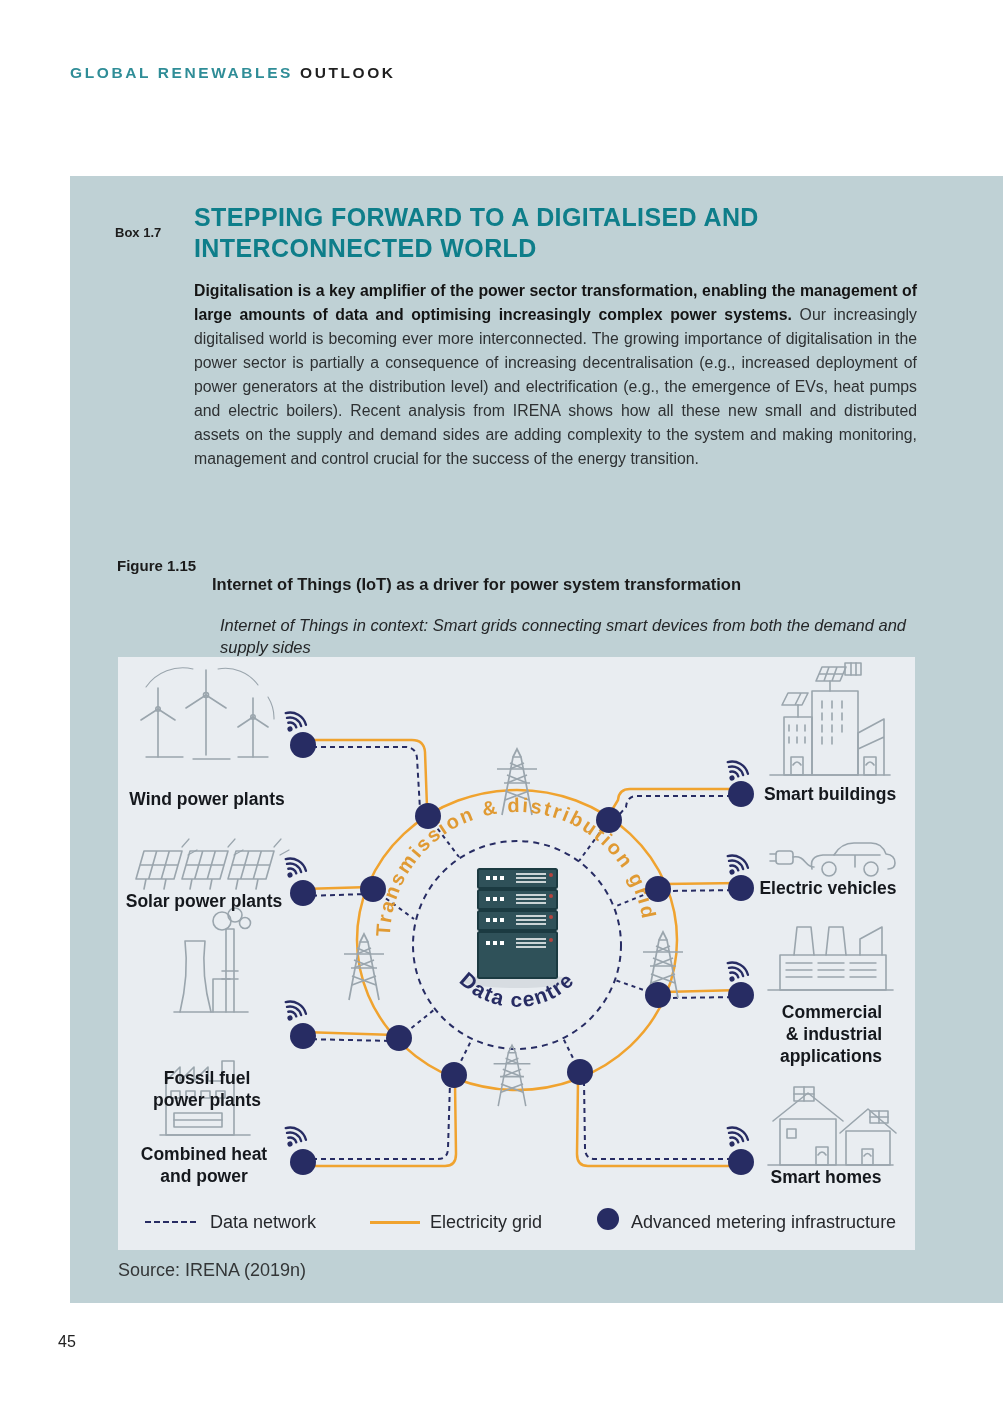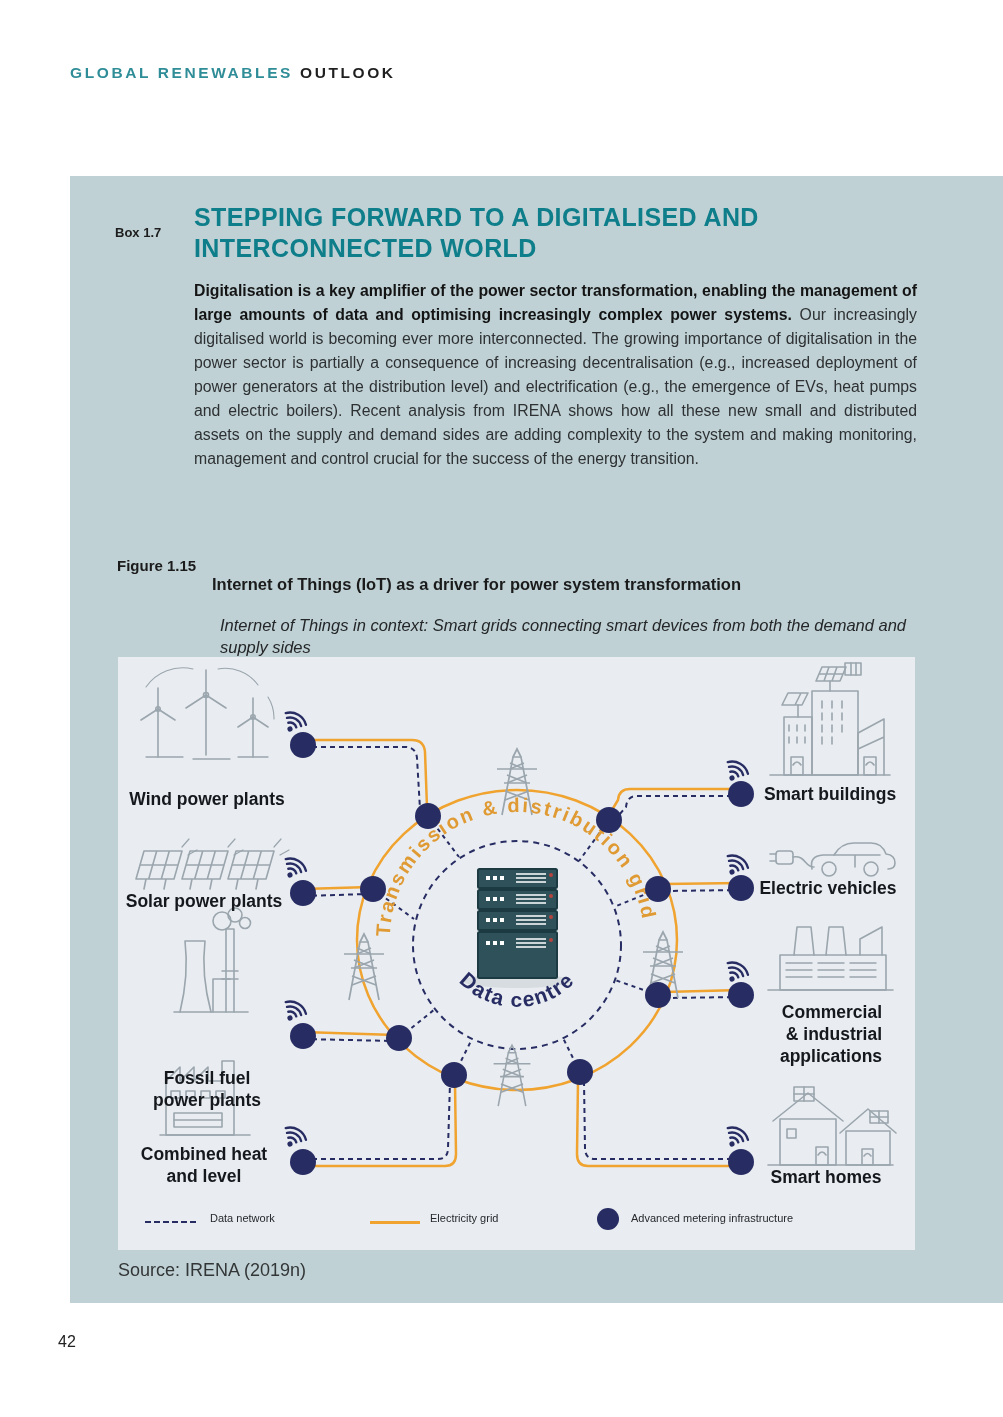--- a/index.html
+++ b/index.html
@@ -22,21 +22,21 @@
         font-style:italic;line-height:22px;color:#242628;}
   .panel{position:absolute;left:48px;top:481px;width:797px;height:593px;background:#e9edf1;}
   .panel svg{position:absolute;left:0;top:0;}
   .nlabel{position:absolute;transform:translateX(-50%);text-align:center;font-weight:700;
         font-size:17.5px;line-height:22px;color:#15181d;white-space:nowrap;}
   .legend-swatch-dashed{position:absolute;left:27px;top:564px;width:51px;height:0;
         border-top:2.5px dashed #272c63;}
   .legend-swatch-orange{position:absolute;left:252px;top:564px;width:50px;height:3px;background:#f0a32f;}
   .legend-swatch-dot{position:absolute;left:479px;top:551px;width:22px;height:22px;
         border-radius:50%;background:#272c63;}
-  .legend-label{position:absolute;top:555px;font-size:11px;color:#26282c;white-space:nowrap;}
+  .legend-label{position:absolute;top:555px;font-size:18px;color:#26282c;white-space:nowrap;}
   .legend-label.l1{left:92px;} .legend-label.l2{left:312px;} .legend-label.l3{left:513px;}
   .source-line{position:absolute;left:48px;top:1084px;font-size:18px;color:#333637;}
   .page-number{position:absolute;left:58px;top:1333px;font-size:16px;color:#222;}
 </style>
 </head>
 <body>
 
 <div class="page">
 
   <div class="report-header">
@@ -287,21 +287,21 @@
       </div>
       <div class="nlabel" style="left:86px;top:233px;">
         <div>Solar power plants</div>
       </div>
       <div class="nlabel" style="left:89px;top:366px;margin-top:44px;">
         <div>Fossil fuel</div>
         <div>power plants</div>
       </div>
       <div class="nlabel" style="left:86px;top:486px;">
         <div>Combined heat</div>
-        <div>and level</div>
+        <div>and power</div>
       </div>
       <div class="nlabel" style="left:712px;top:126px;">
         <div>Smart buildings</div>
       </div>
       <div class="nlabel" style="left:710px;top:220px;">
         <div>Electric vehicles</div>
       </div>
       <div class="nlabel" style="left:713px;top:344px;text-align:right;">
         <div>Commercial</div>
         <div>&amp; industrial</div>
@@ -315,14 +315,14 @@
       <div class="legend-label l1">Data network</div>
       <div class="legend-swatch-orange"></div>
       <div class="legend-label l2">Electricity grid</div>
       <div class="legend-swatch-dot"></div>
       <div class="legend-label l3">Advanced metering infrastructure</div>
     </div>
 
     <div class="source-line">Source: IRENA (2019n)</div>
   </div>
 
-  <div class="page-number">42</div>
+  <div class="page-number">45</div>
 </div>
 
 </body></html>

